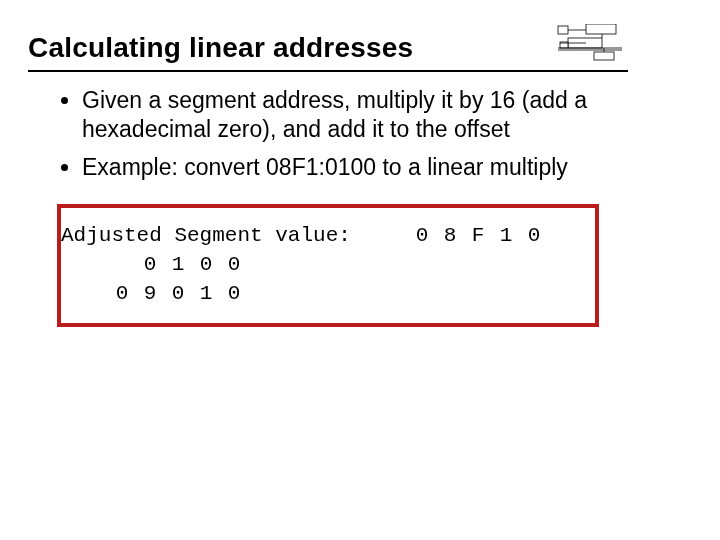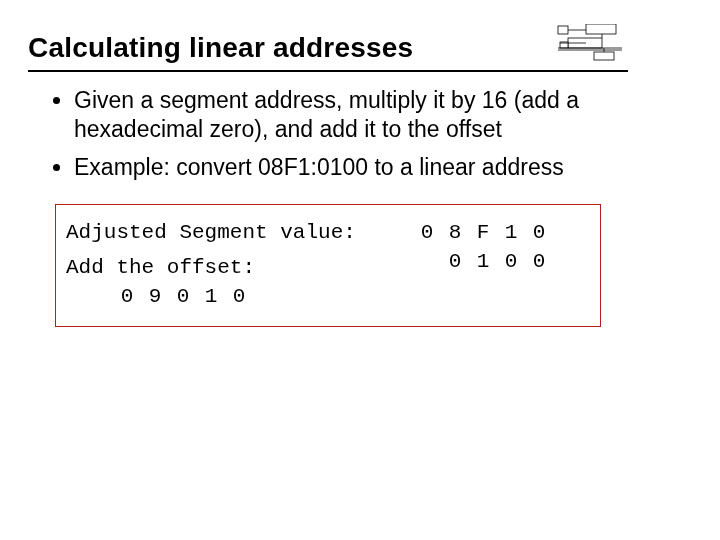--- a/index.html
+++ b/index.html
@@ -39,26 +39,27 @@
   }
   ul.top {
     margin: 0;
     padding-left: 46px;
     list-style: disc;
   }
   ul.top > li {
     font-size: 23px;
     line-height: 1.28;
     margin-bottom: 8px;
+    margin-left: 8px;
   }
   .calc-box {
     margin: 22px auto 18px auto;
-    border: 1px solid #b91c1c;
+    border: 4px solid #b91c1c;
     width: 520px;
-    padding: 10px 14px 12px 10px;
+    padding: 10px 14px 12px 0;
     font-family: "Courier New", Courier, monospace;
     font-size: 21px;
   }
   .calc-row {
     display: flex;
     justify-content: flex-start;
     align-items: baseline;
     margin: 6px 0;
   }
   .calc-label {
@@ -96,36 +97,35 @@
         <line x1="2" y1="24" x2="66" y2="24"></line>
         <line x1="2" y1="26" x2="66" y2="26"></line>
       </g>
     </svg>
   </div>
 
   <hr class="rule">
 
   <ul class="top">
     <li>Given a segment address, multiply it by 16 (add a hexadecimal zero), and add it to the offset</li>
-    <li>Example: convert 08F1:0100 to a linear address</li>
+    <li>Example: convert 08F1:0100 to a linear multiply</li>
   </ul>
 
   <div class="calc-box">
     <div class="calc-row">
       <div class="calc-label">Adjusted Segment value:</div>
       <div class="digits">
         <span>0</span>
         <span>8</span>
         <span>F</span>
         <span>1</span>
         <span>0</span>
       </div>
     </div>
     <div class="calc-row">
-      <div class="calc-label">Add the offset:</div>
       <div class="digits">
         <span></span>
         <span>0</span>
         <span>1</span>
         <span>0</span>
         <span>0</span>
       </div>
     </div>
     <div class="calc-row">
       <div class="digits">

